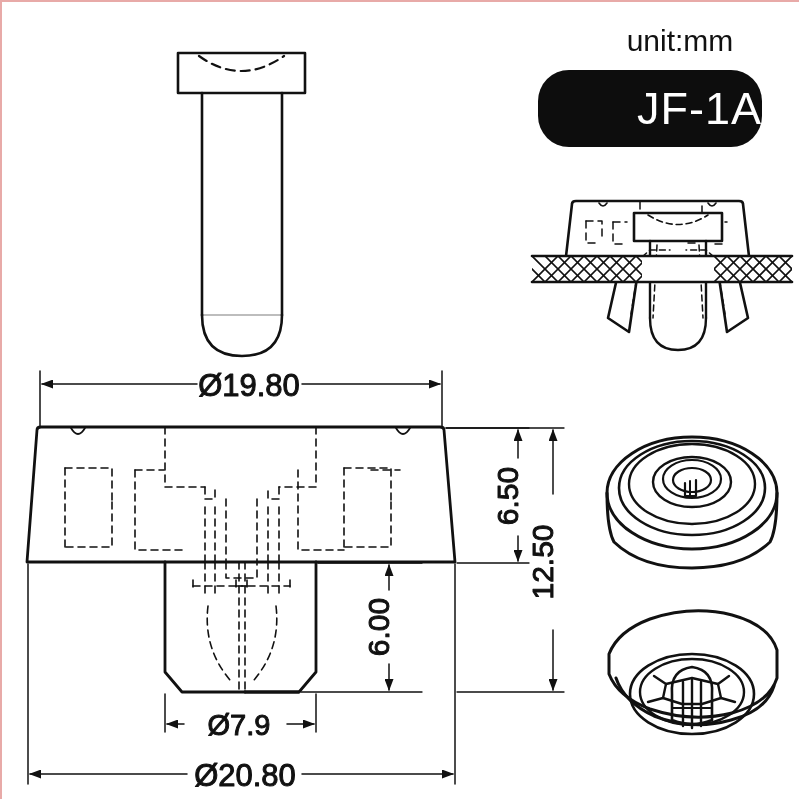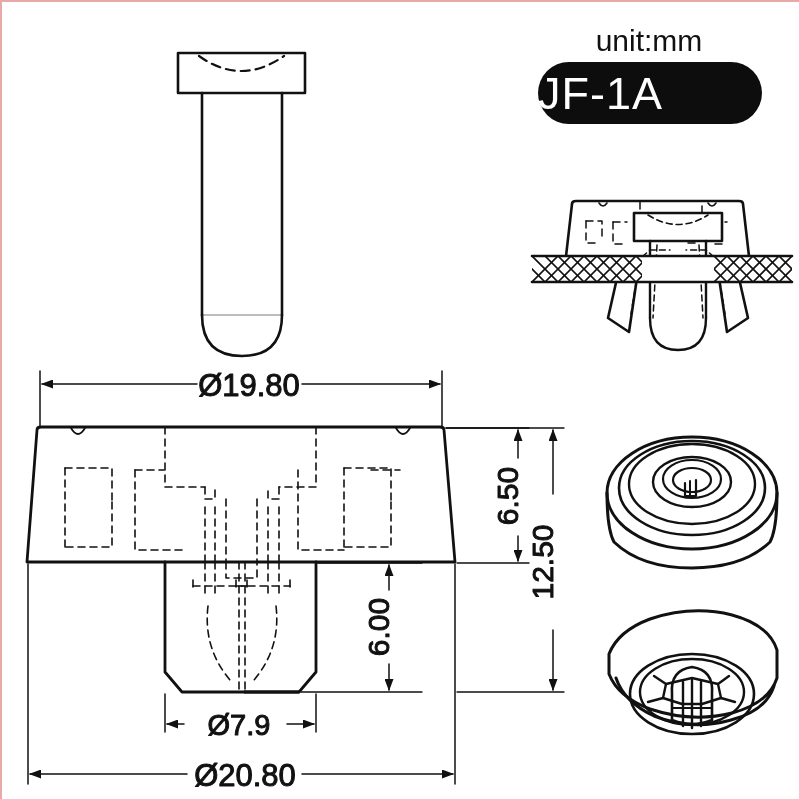--- a/index.html
+++ b/index.html
@@ -1,25 +1,25 @@
 <!DOCTYPE html>
 <html><head>
 <meta charset="utf-8">
 <style>
   html,body{margin:0;padding:0;background:#ffffff;}
   body{width:799px;height:799px;overflow:hidden;
        font-family:"Liberation Sans","DejaVu Sans",sans-serif;}
   #sheet{position:relative;width:799px;height:799px;background:#fff;
          box-sizing:border-box;border-left:2px solid #e8aaa8;border-top:2px solid #e8aaa8;}
   #svgroot{position:absolute;left:0;top:0;width:799px;height:799px;}
-  .unit-label{position:absolute;left:557px;top:22px;width:180px;text-align:center;
+  .unit-label{position:absolute;left:588px;top:22px;width:180px;text-align:center;
               font-size:30px;color:#111;letter-spacing:0px;}
-  .code-pill{position:absolute;left:536px;top:60px;width:224px;height:62px;
+  .code-pill{position:absolute;left:536px;top:68px;width:224px;height:77px;
              background:#0d0d0d;border-radius:31px;display:flex;align-items:center;
-             justify-content:flex-start;}
+             justify-content:flex-end;}
   .code-pill span{color:#fff;font-size:45px;letter-spacing:1px;line-height:1;}
   text{font-family:"Liberation Sans","DejaVu Sans",sans-serif;fill:#111;}
 </style>
 </head>
 <body>
 
 <div id="sheet">
 
   <div class="unit-label">unit:mm</div>
 

